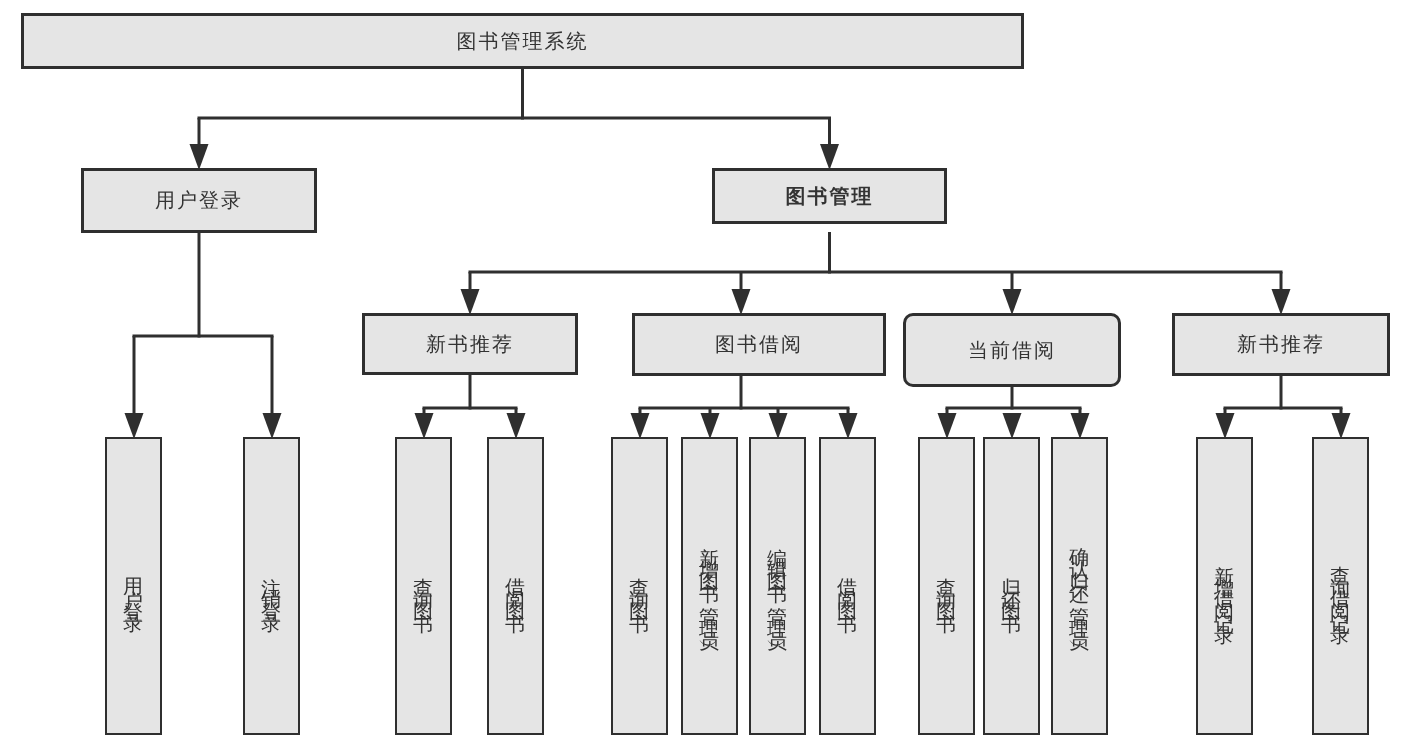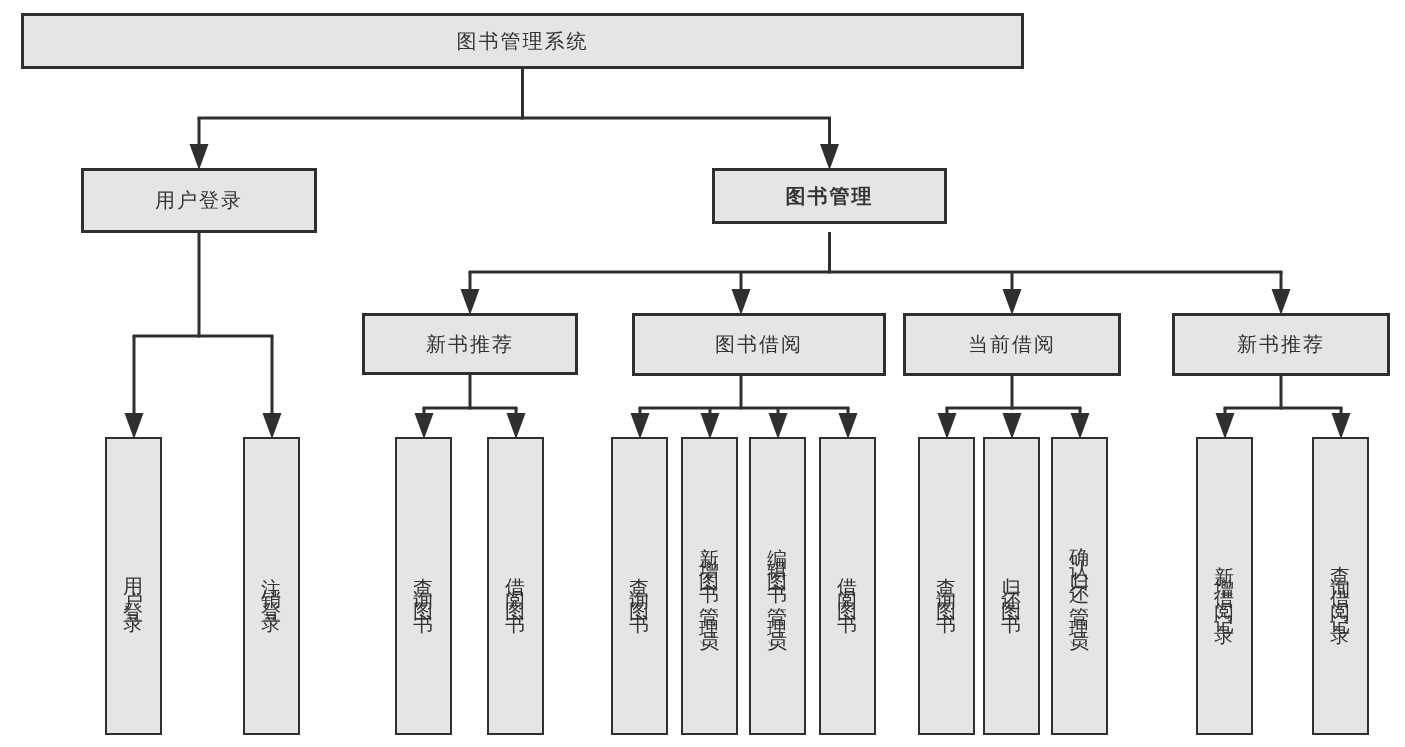--- a/index.html
+++ b/index.html
@@ -143,21 +143,21 @@
   <div class="box hbox" style="left:712px; top:168px; width:235px; height:56px;font-weight:bold;">
     <span>图书管理</span>
   </div>
 
   <div class="box hbox" style="left:362px; top:313px; width:216px; height:62px;">
     <span>新书推荐</span>
   </div>
   <div class="box hbox" style="left:632px; top:313px; width:254px; height:63px;">
     <span>图书借阅</span>
   </div>
-  <div class="box hbox" style="left:903px; top:313px; width:218px; height:63px;">
+  <div class="box hbox" style="left:903px; top:313px; width:218px; height:74px;border-radius:10px;">
     <span>当前借阅</span>
   </div>
   <div class="box hbox" style="left:1172px; top:313px; width:218px; height:63px;">
     <span>新书推荐</span>
   </div>
 
   <div class="box leaf" style="left:105px;">
     <span>用户登录</span>
   </div>
   <div class="box leaf" style="left:243px;">

